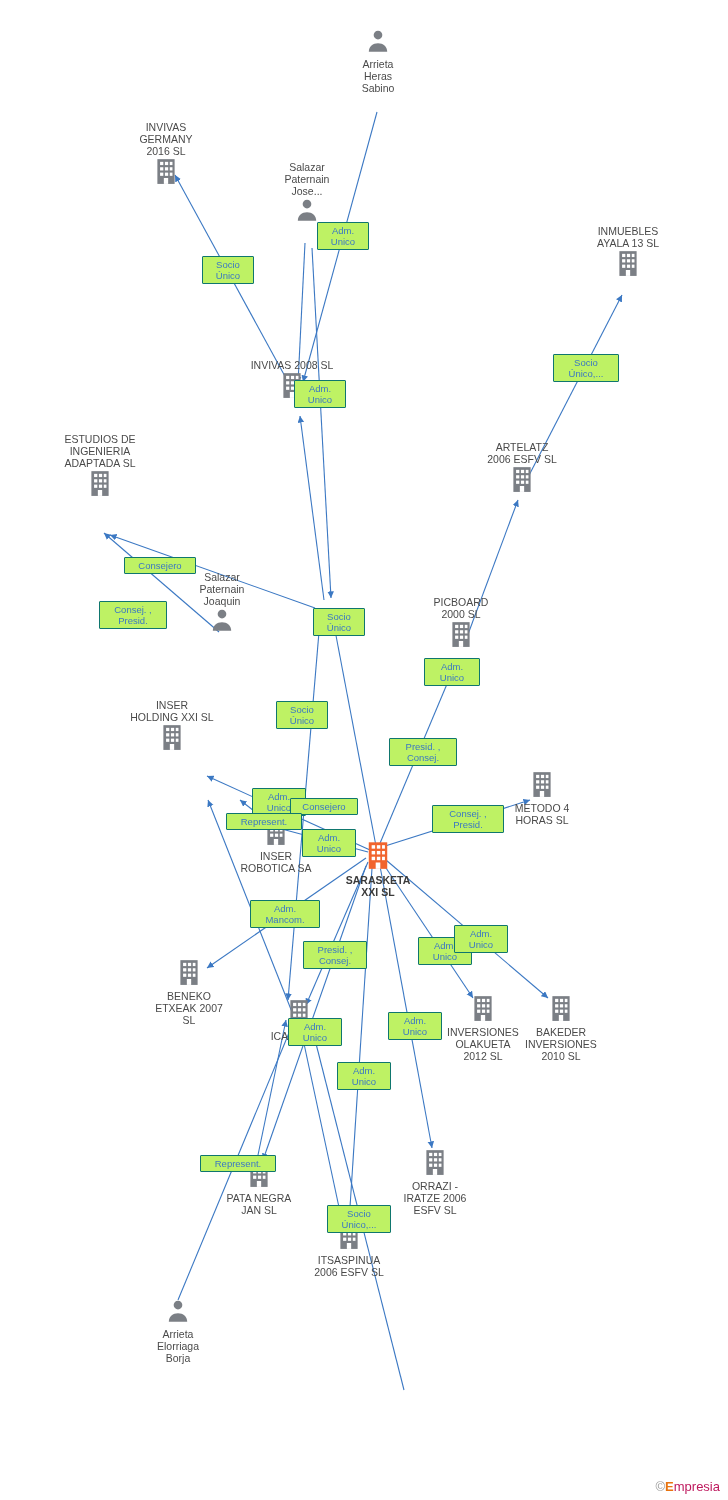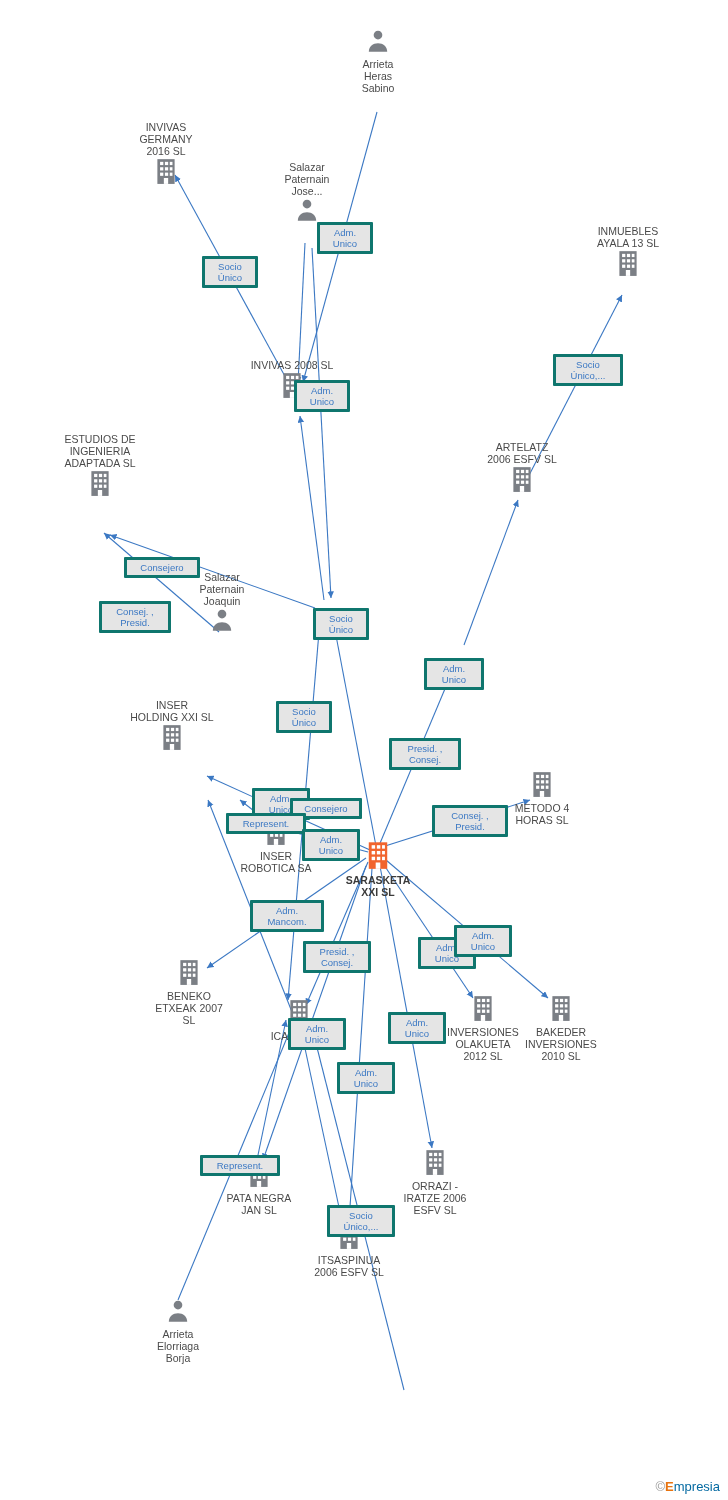--- a/index.html
+++ b/index.html
@@ -41,22 +41,22 @@
     line-height: 12px;
     white-space: pre-line;
     margin-top: 1px;
   }
   .node.center .label {
     font-weight: bold;
     color: #3a3a3a;
   }
   .chip {
     position: absolute;
-    border: 3px solid #0f766e;
-    background: #e5e5e5;
+    border: 1px solid #0f766e;
+    background: #bef264;
     color: #3b78c3;
     font-size: 9.5px;
     line-height: 11px;
     padding: 2px 4px;
     text-align: center;
     white-space: pre-line;
     border-radius: 1px;
   }
   .wm {
     position: absolute;
@@ -67,21 +67,21 @@
     font-family: "Liberation Sans", sans-serif;
   }
   .wm .c {
     color: #9a9a9a;
   }
   .wm .e {
     color: #e8730f;
     font-weight: bold;
   }
   .wm .mpresia {
-    color: #0369a1;
+    color: #be185d;
   }
 </style>
 </head>
 <body>
 
 <div id="canvas">
 
   <svg class="edges" viewBox="0 0 728 1500">
     <defs>
       <marker id="arrow" markerWidth="7" markerHeight="7" refX="6" refY="3" orient="auto">
@@ -289,20 +289,41 @@
 Paternain
 Joaquin</span>
     <span class="glyph">
       <svg width="26" height="26" viewBox="0 0 24 24">
           <circle cx="12" cy="6.5" r="4" fill="#7b7f85"></circle>
           <path d="M3.5 22c0-5 3.8-8 8.5-8s8.5 3 8.5 8z" fill="#7b7f85"></path>
         </svg>
     </span>
   </div>
 
+  <div class="node" style="left:422px; top:595px; width:78px;">
+    <span class="label">PICBOARD
+2000 SL</span>
+    <span class="glyph">
+      <svg width="26" height="28" viewBox="0 0 24 26">
+          <rect x="4" y="2" width="16" height="23" fill="#7b7f85"></rect>
+          <g fill="#ffffff">
+            <rect x="6.5" y="4.5" width="3" height="3"></rect>
+            <rect x="11" y="4.5" width="3" height="3"></rect>
+            <rect x="15.5" y="4.5" width="2.5" height="3"></rect>
+            <rect x="6.5" y="9.5" width="3" height="3"></rect>
+            <rect x="11" y="9.5" width="3" height="3"></rect>
+            <rect x="15.5" y="9.5" width="2.5" height="3"></rect>
+            <rect x="6.5" y="14.5" width="3" height="3"></rect>
+            <rect x="11" y="14.5" width="3" height="3"></rect>
+            <rect x="15.5" y="14.5" width="2.5" height="3"></rect>
+            <rect x="10" y="19.5" width="4" height="5.5"></rect>
+          </g>
+        </svg>
+    </span>
+  </div>
 
   <div class="node" style="left:124px; top:698px; width:96px;">
     <span class="label">INSER
 HOLDING XXI SL</span>
     <span class="glyph">
       <svg width="26" height="28" viewBox="0 0 24 26">
           <rect x="4" y="2" width="16" height="23" fill="#7b7f85"></rect>
           <g fill="#ffffff">
             <rect x="6.5" y="4.5" width="3" height="3"></rect>
             <rect x="11" y="4.5" width="3" height="3"></rect>

